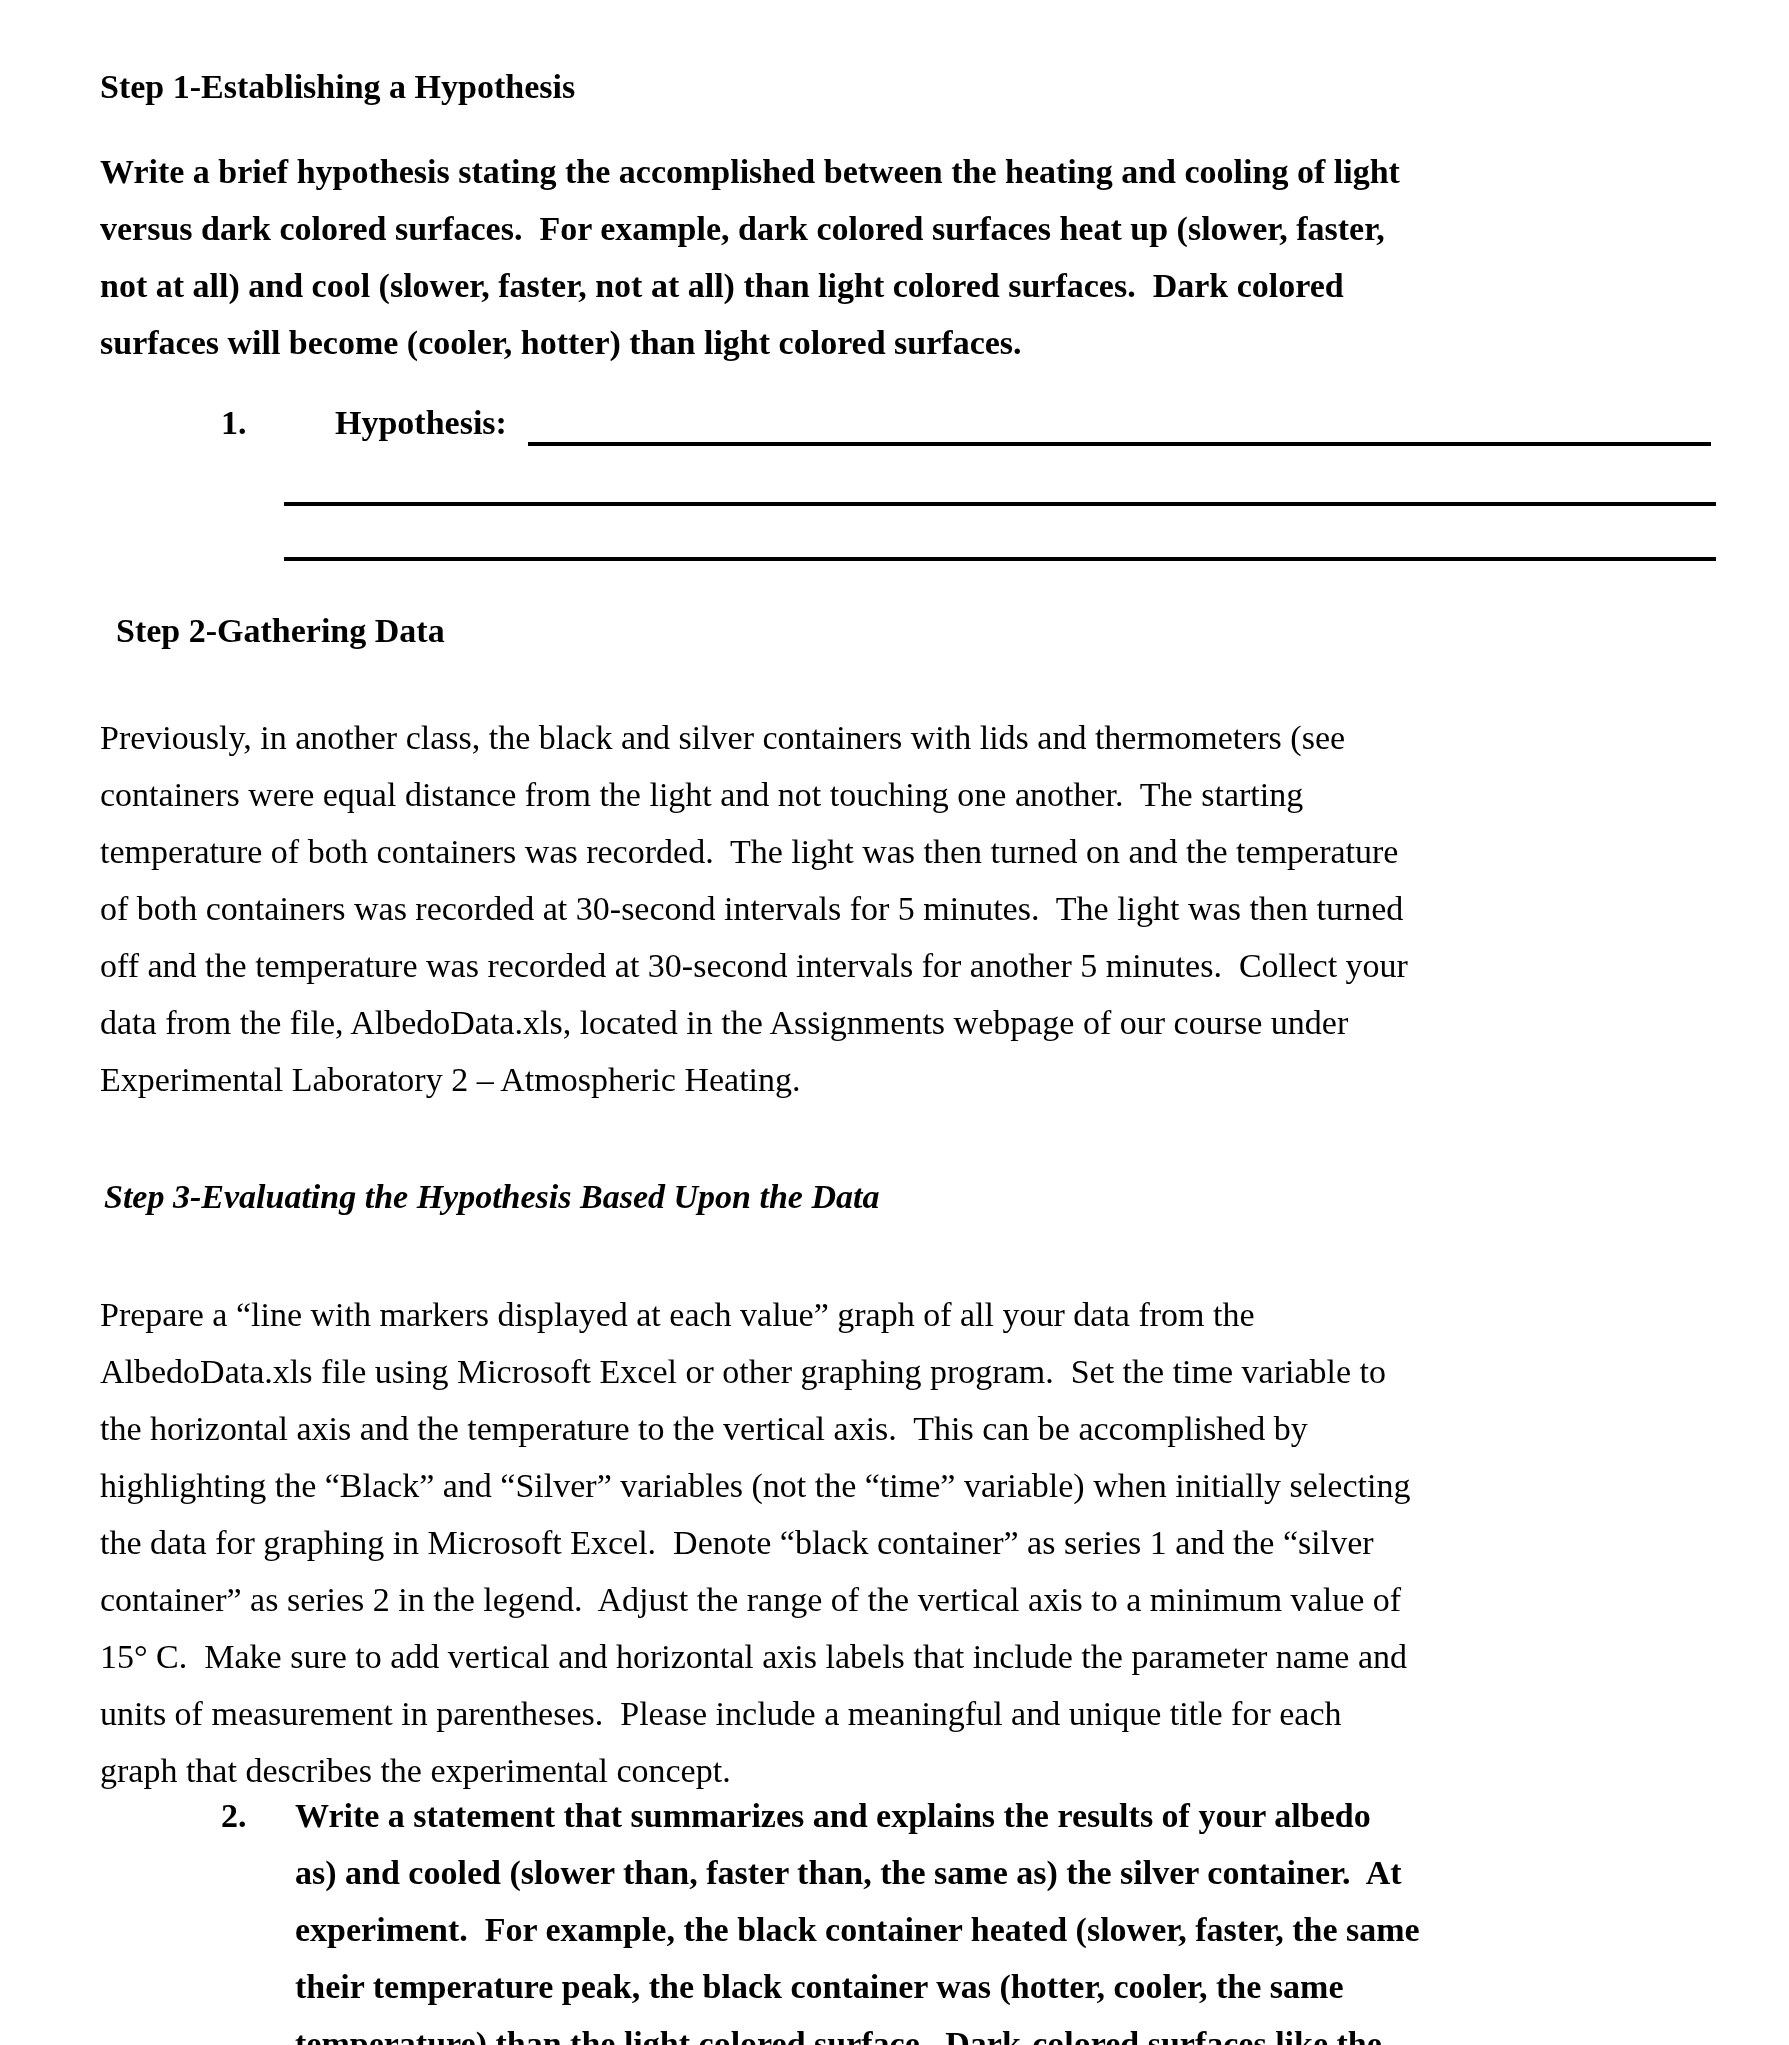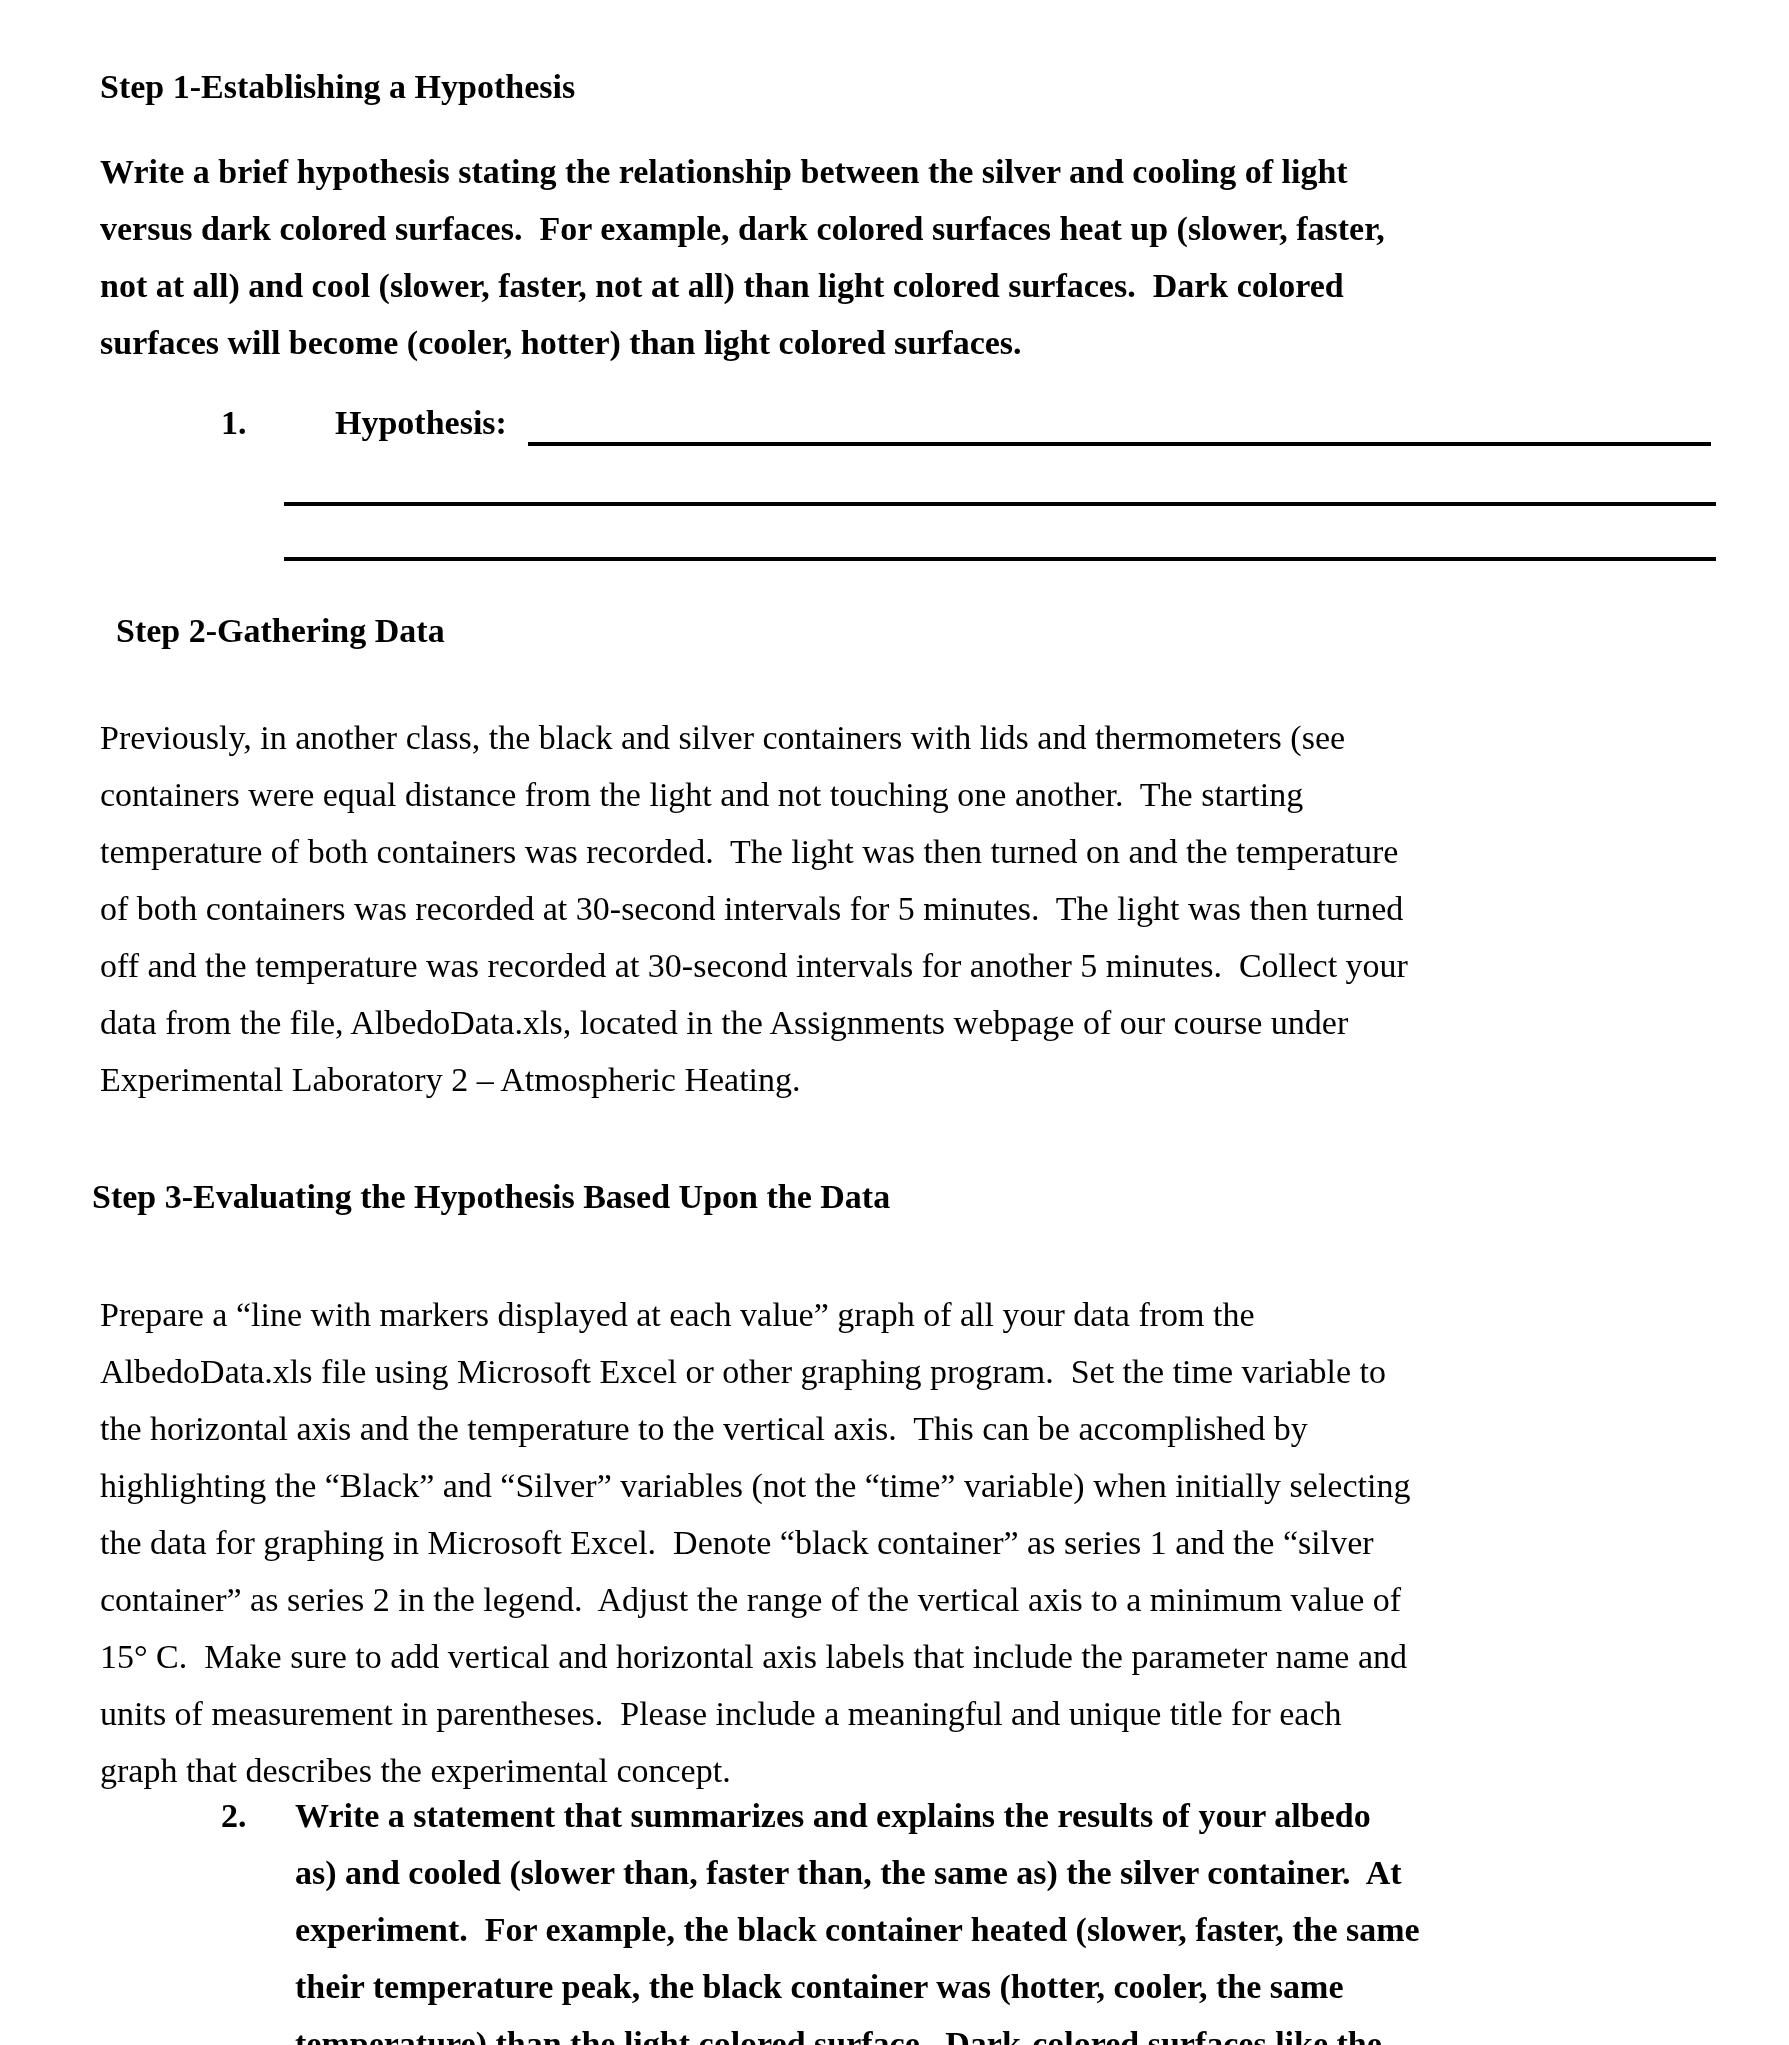--- a/index.html
+++ b/index.html
@@ -24,21 +24,21 @@
   }
 </style>
 </head>
 <body>
 
 <div class="page">
 
   <div class="abs bold line" style="left:100px; top:58px;">Step 1-Establishing a Hypothesis</div>
 
   <div class="abs bold" style="left:100px; top:143px;">
-      <div class="line">Write a brief hypothesis stating the relationship between the silver and cooling of light</div>
+      <div class="line">Write a brief hypothesis stating the accomplished between the heating and cooling of light</div>
       <div class="line">versus dark colored surfaces.  For example, dark colored surfaces heat up (slower, faster,</div>
       <div class="line">not at all) and cool (slower, faster, not at all) than light colored surfaces.  Dark colored</div>
       <div class="line">surfaces will become (cooler, hotter) than light colored surfaces.</div>
     </div>
 
   <div class="abs bold line" style="left:221px; top:394px;">1.</div>
   <div class="abs bold line" style="left:295px; top:394px;margin-left:40px;">Hypothesis:</div>
 
   <div class="rule" style="left:528px; top:442px; width:1183px;"></div>
   <div class="rule" style="left:284px; top:502px; width:1432px;"></div>
@@ -49,21 +49,21 @@
   <div class="abs" style="left:100px; top:709px;">
       <div class="line">Previously, in another class, the black and silver containers with lids and thermometers (see</div>
       <div class="line">containers were equal distance from the light and not touching one another.  The starting</div>
       <div class="line">temperature of both containers was recorded.  The light was then turned on and the temperature</div>
       <div class="line">of both containers was recorded at 30-second intervals for 5 minutes.  The light was then turned</div>
       <div class="line">off and the temperature was recorded at 30-second intervals for another 5 minutes.  Collect your</div>
       <div class="line">data from the file, AlbedoData.xls, located in the Assignments webpage of our course under</div>
       <div class="line">Experimental Laboratory 2 – Atmospheric Heating.</div>
     </div>
 
-  <div class="abs bold line" style="left:92px; top:1168px;">Step 3-Evaluating the Hypothesis Based Upon the Data</div>
+  <div class="abs bold line" style="left:104px; top:1168px;font-style:italic;">Step 3-Evaluating the Hypothesis Based Upon the Data</div>
 
   <div class="abs" style="left:100px; top:1286px;">
       <div class="line">Prepare a “line with markers displayed at each value” graph of all your data from the</div>
       <div class="line">AlbedoData.xls file using Microsoft Excel or other graphing program.  Set the time variable to</div>
       <div class="line">the horizontal axis and the temperature to the vertical axis.  This can be accomplished by</div>
       <div class="line">highlighting the “Black” and “Silver” variables (not the “time” variable) when initially selecting</div>
       <div class="line">the data for graphing in Microsoft Excel.  Denote “black container” as series 1 and the “silver</div>
       <div class="line">container” as series 2 in the legend.  Adjust the range of the vertical axis to a minimum value of</div>
       <div class="line">15° C.  Make sure to add vertical and horizontal axis labels that include the parameter name and</div>
       <div class="line">units of measurement in parentheses.  Please include a meaningful and unique title for each</div>

